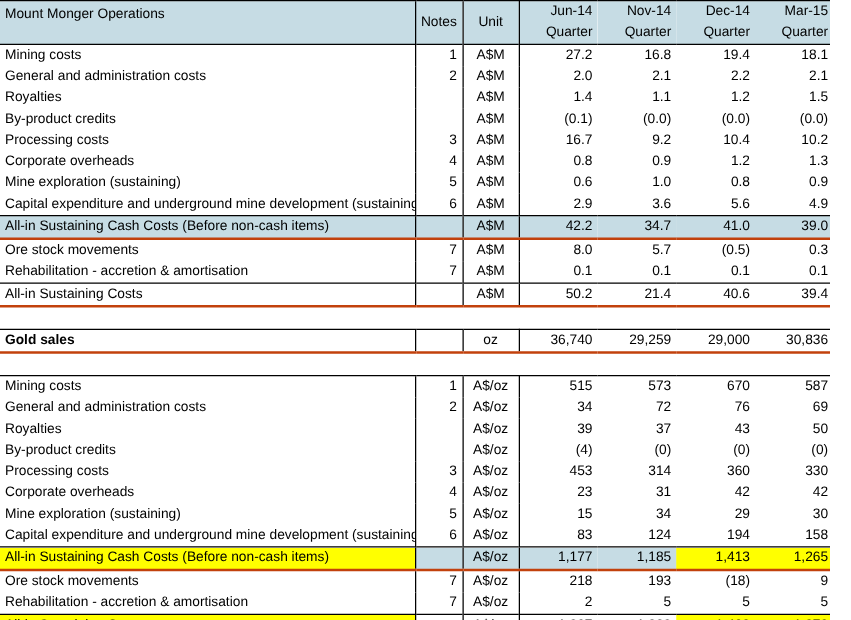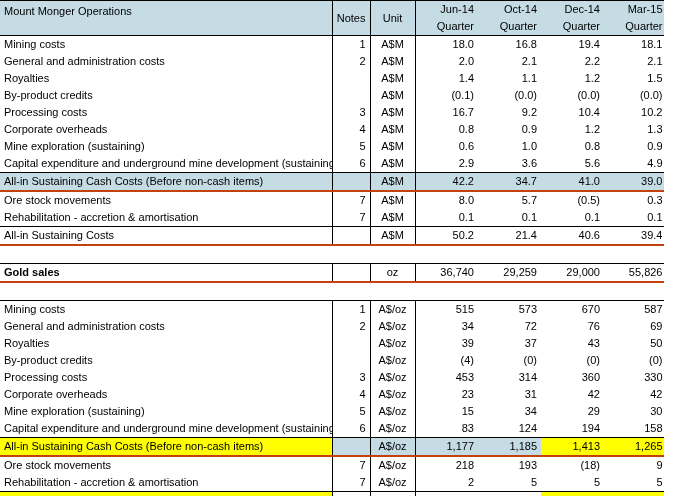--- a/index.html
+++ b/index.html
@@ -113,21 +113,21 @@
             </span>
           </td>
       <td class="num">
             <span class="hdr-two">
               <span class="l1">Jun-14</span>
               <span class="l2">Quarter</span>
             </span>
           </td>
       <td class="num">
             <span class="hdr-two">
-              <span class="l1">Oct-14</span>
+              <span class="l1">Nov-14</span>
               <span class="l2">Quarter</span>
             </span>
           </td>
       <td class="num">
             <span class="hdr-two">
               <span class="l1">Dec-14</span>
               <span class="l2">Quarter</span>
             </span>
           </td>
       <td class="num">
@@ -141,21 +141,21 @@
               <span class="l1">FY15</span>
               <span class="l2">YTD</span>
             </span>
           </td>
     </tr>
 
     <tr class="rule-top">
       <td class="label">Mining costs</td>
       <td class="num vl-left">1</td>
       <td class="ctr vl-left vl-right">A$M</td>
-      <td class="num">18.0</td>
+      <td class="num">27.2</td>
       <td class="num">16.8</td>
       <td class="num">19.4</td>
       <td class="num">18.1</td>
       <td class="num ytd vl-left vl-right">54.3</td>
     </tr>
     <tr>
       <td class="label">General and administration costs</td>
       <td class="num vl-left">2</td>
       <td class="ctr vl-left vl-right">A$M</td>
       <td class="num">2.0</td>
@@ -279,21 +279,21 @@
           <td></td>
     </tr>
 
     <tr class="rule-top rule-bot">
       <td class="label sect-title">Gold sales</td>
       <td class="num vl-left"></td>
       <td class="ctr vl-left vl-right">oz</td>
       <td class="num">36,740</td>
       <td class="num">29,259</td>
       <td class="num">29,000</td>
-      <td class="num">55,826</td>
+      <td class="num">30,836</td>
       <td class="num vl-left vl-right">89,095</td>
     </tr>
 
     <tr class="spacer-tall">
       <td></td>
           <td></td>
           <td></td>
           <td></td>
           <td></td>
           <td></td>

